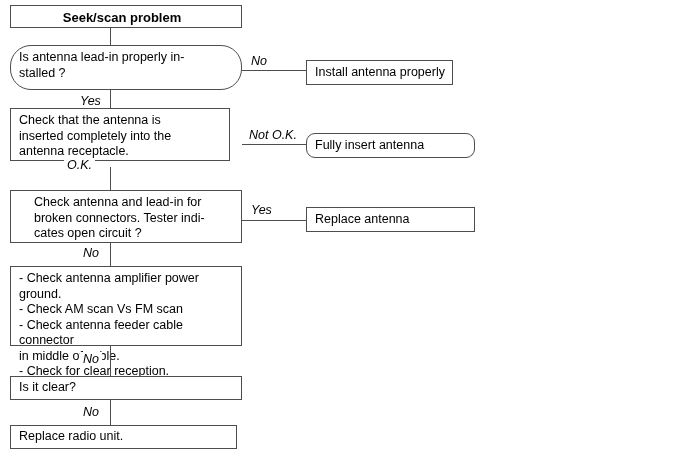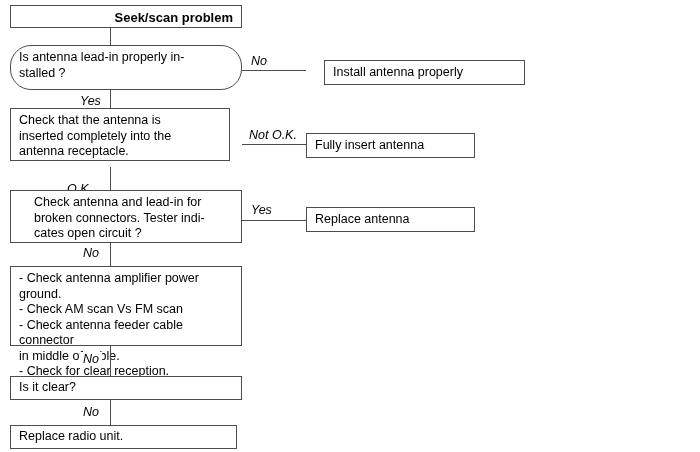--- a/index.html
+++ b/index.html
@@ -17,21 +17,21 @@
     border:1px solid #4d4d4d;
     background:#ffffff;
     font-size:12.5px;
     color:#000000;
     line-height:15.5px;
     padding:4px 7px 4px 8px;
     white-space:pre-line;
   }
   .box.title{
     font-weight:bold;
-    text-align:right;
+    text-align:center;
     padding:4px 8px 4px 0;
     font-size:13px;
   }
   .box.center-v{
     display:flex;
     align-items:center;
   }
 
   .vline{
     position:absolute;
@@ -65,36 +65,36 @@
   <div class="box title" style="left:10px;top:5px;width:232px;height:23px;">Seek/scan problem</div>
 
   <div class="vline" style="left:110px;top:28px;height:17px;"></div>
 
   <div class="box" style="left:10px;top:45px;width:232px;height:45px;border-radius:21px;">Is antenna lead-in properly in-
 stalled ?</div>
 
   <div class="hline" style="left:242px;top:70px;width:64px;"></div>
   <div class="elabel right-of-spine" style="left:248px;top:54px;">No</div>
 
-  <div class="box center-v" style="left:324px;top:60px;width:201px;height:25px;">Install antenna properly</div>
+  <div class="box center-v" style="left:306px;top:60px;width:147px;height:25px;">Install antenna properly</div>
 
   <div class="vline" style="left:110px;top:90px;height:25px;"></div>
   <div class="elabel left-of-spine" style="left:77px;top:94px;">Yes</div>
 
   <div class="box" style="left:10px;top:108px;width:220px;height:53px;">Check that the antenna is
 inserted completely into the
 antenna receptacle.</div>
 
   <div class="hline" style="left:242px;top:144px;width:64px;"></div>
   <div class="elabel right-of-spine" style="left:246px;top:128px;">Not O.K.</div>
 
-  <div class="box center-v" style="left:306px;top:133px;width:169px;height:25px;">Fully insert antenna</div>
+  <div class="box center-v" style="left:306px;top:133px;width:169px;height:25px;border-radius:9px;">Fully insert antenna</div>
 
   <div class="vline" style="left:110px;top:167px;height:24px;"></div>
-  <div class="elabel left-of-spine" style="left:64px;top:182px;">O.K.</div>
+  <div class="elabel left-of-spine" style="left:64px;top:158px;">O.K.</div>
 
   <div class="box" style="left:10px;top:190px;width:232px;height:53px;padding-left:23px;">Check antenna and lead-in for
 broken connectors. Tester indi-
 cates open circuit ?</div>
 
   <div class="hline" style="left:242px;top:220px;width:64px;"></div>
   <div class="elabel right-of-spine" style="left:248px;top:203px;">Yes</div>
 
   <div class="box center-v" style="left:306px;top:207px;width:169px;height:25px;">Replace antenna</div>
 

